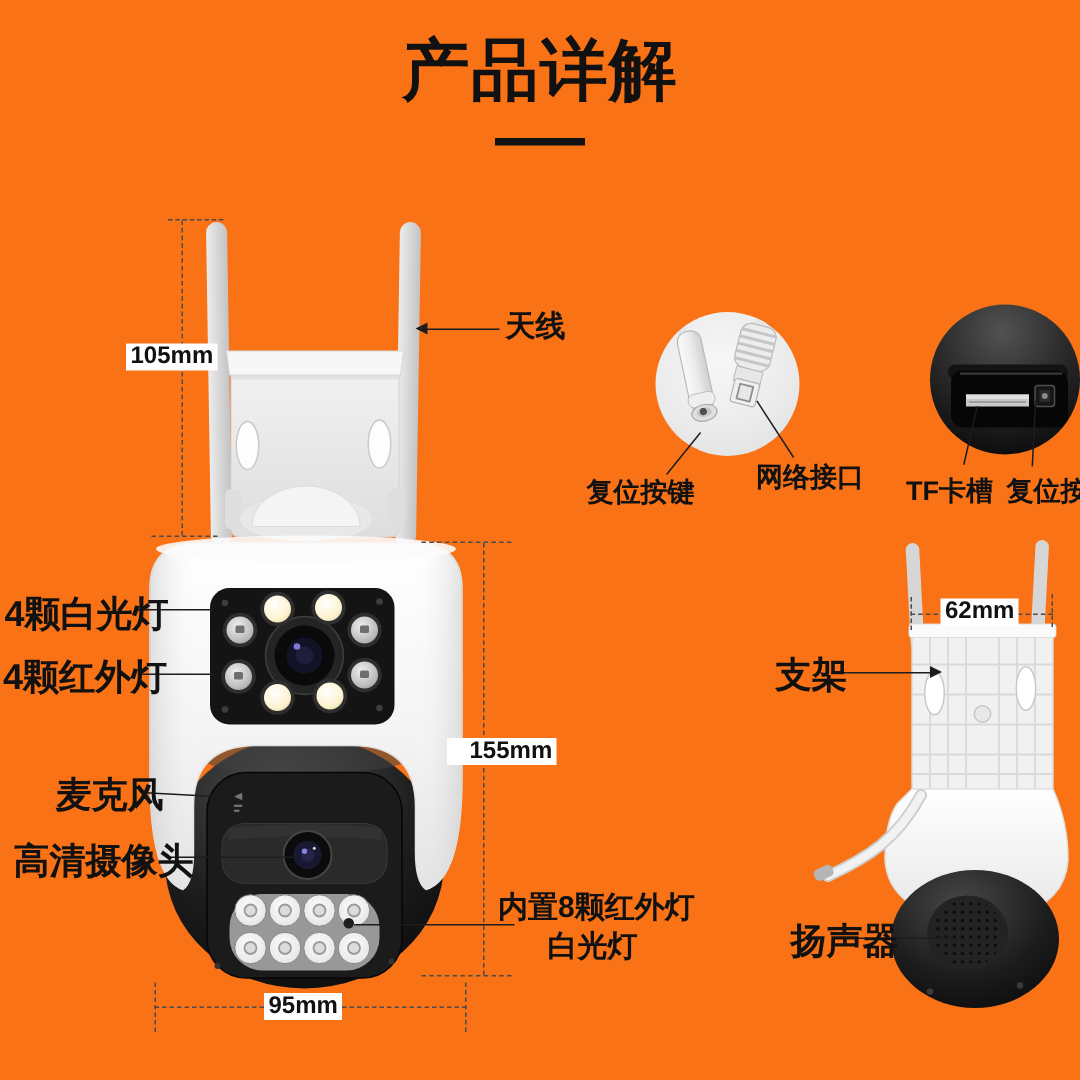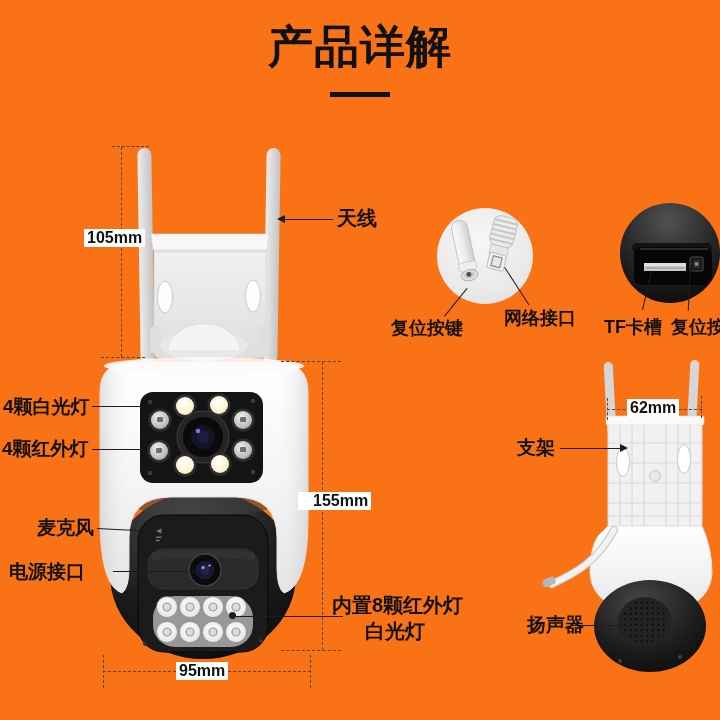--- a/index.html
+++ b/index.html
@@ -1,20 +1,20 @@
 <!DOCTYPE html>
 <html><head>
 <meta charset="utf-8">
 <style>
   html,body{margin:0;padding:0;}
   #canvas{position:relative;width:720px;height:720px;background:#f97316;overflow:hidden;font-family:"Liberation Sans",sans-serif;}
   .abs{position:absolute;}
   #title{top:17px;left:0;width:720px;text-align:center;font-size:45px;font-weight:900;color:#111;letter-spacing:1px;}
   #title-underline{left:330px;top:92px;width:60px;height:5px;background:#111;}
-  .lbl{position:absolute;font-weight:600;color:#111;font-size:19px;line-height:1.15;white-space:nowrap;}
+  .lbl{position:absolute;font-weight:600;color:#111;font-size:24px;line-height:1.15;white-space:nowrap;}
   .sm{font-size:18px;}
   .dim{background:#fff;padding:0 3px;font-size:16px;}
   .lead{position:absolute;height:0;border-top:1.6px solid #1d1d1d;transform-origin:0 0;}
   .vdash{position:absolute;width:0;border-left:1.6px dashed #4a4a4a;}
   .hdash{position:absolute;height:0;border-top:1.6px dashed #4a4a4a;}
   .arrowL{position:absolute;width:0;height:0;border-top:4px solid transparent;border-bottom:4px solid transparent;border-right:8px solid #1d1d1d;}
   .arrowR{position:absolute;width:0;height:0;border-top:4px solid transparent;border-bottom:4px solid transparent;border-left:8px solid #1d1d1d;}
   .dot{position:absolute;width:7px;height:7px;border-radius:50%;background:#1d1d1d;}
   #photo-connectors{left:437px;top:208px;width:96px;height:96px;border-radius:50%;background:radial-gradient(circle at 45% 35%, #f7f7f7 0%, #eaeaea 60%, #dcdcdc 100%);overflow:hidden;}
   #photo-tfslot{left:620px;top:203px;width:100px;height:100px;border-radius:50%;background:radial-gradient(circle at 48% 18%, #525252 0%, #2a2a2a 45%, #0d0d0d 85%);overflow:hidden;}
@@ -271,21 +271,21 @@
   <div class="lead" style="left:444px;top:316px;width:36px;transform:rotate(-51deg);"></div>
   <div class="lead" style="left:505px;top:267px;width:45px;transform:rotate(57deg);"></div>
   <div class="lead" style="left:652px;top:271px;width:40px;transform:rotate(103deg);"></div>
   <div class="lead" style="left:691px;top:267px;width:44px;transform:rotate(93deg);"></div>
 
   <div class="lbl" style="left:337px;top:207px;font-size:20px;">天线</div>
   <div class="lbl dim" style="left:84px;top:229px;">105mm</div>
   <div class="lbl" style="left:3px;top:396px;">4颗白光灯</div>
   <div class="lbl" style="left:2px;top:438px;">4颗红外灯</div>
   <div class="lbl" style="left:37px;top:517px;">麦克风</div>
-  <div class="lbl" style="left:9px;top:561px;">电源接口</div>
+  <div class="lbl" style="left:9px;top:561px;">高清摄像头</div>
   <div class="lbl dim" style="left:298px;top:492px;padding-left:15px;">155mm</div>
   <div class="lbl dim" style="left:176px;top:662px;">95mm</div>
   <div class="lbl" style="left:332px;top:594px;font-size:20px;">内置8颗红外灯</div>
   <div class="lbl" style="left:365px;top:620px;font-size:20px;">白光灯</div>
   <div class="lbl sm" style="left:391px;top:318px;">复位按键</div>
   <div class="lbl sm" style="left:504px;top:308px;">网络接口</div>
   <div class="lbl sm" style="left:604px;top:317px;">TF卡槽</div>
   <div class="lbl sm" style="left:671px;top:317px;">复位按键</div>
   <div class="lbl" style="left:517px;top:437px;">支架</div>
   <div class="lbl dim" style="left:627px;top:399px;">62mm</div>

